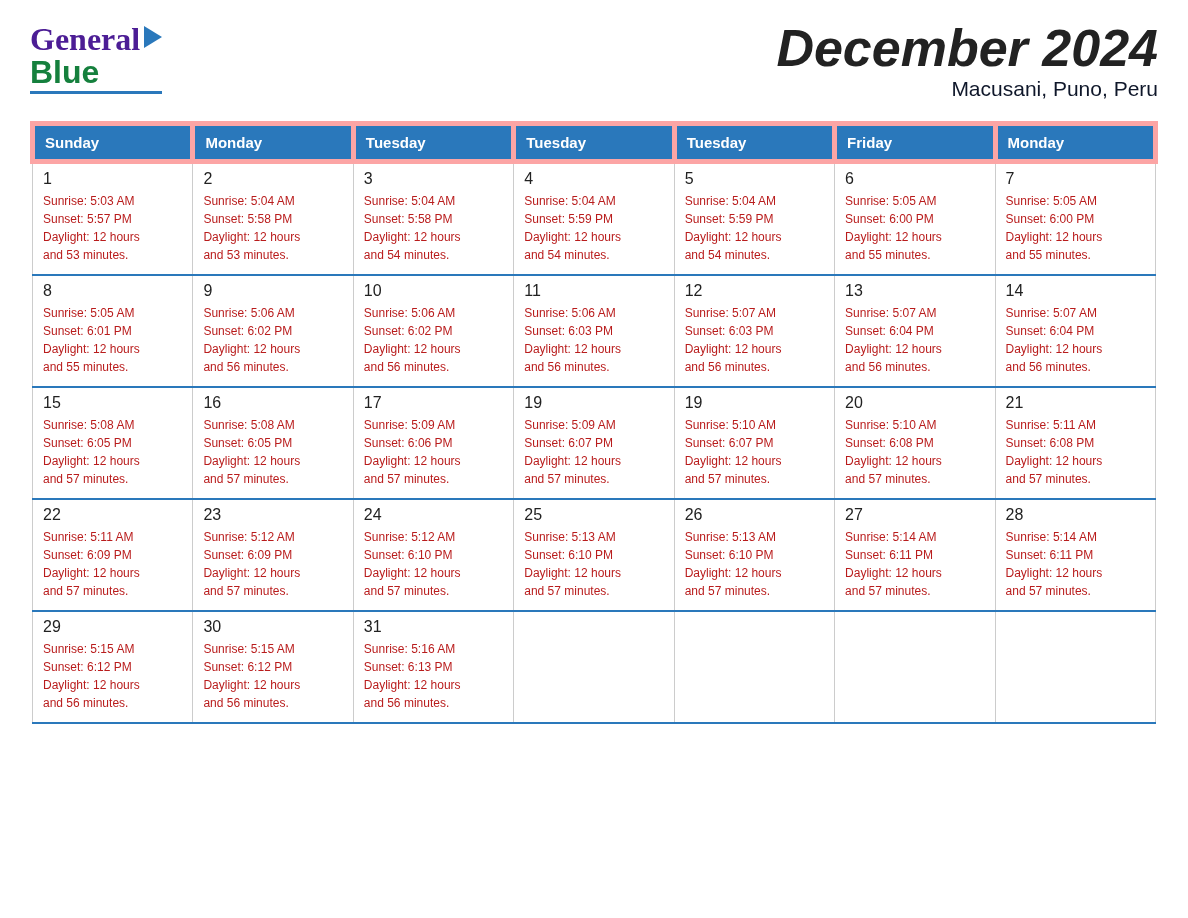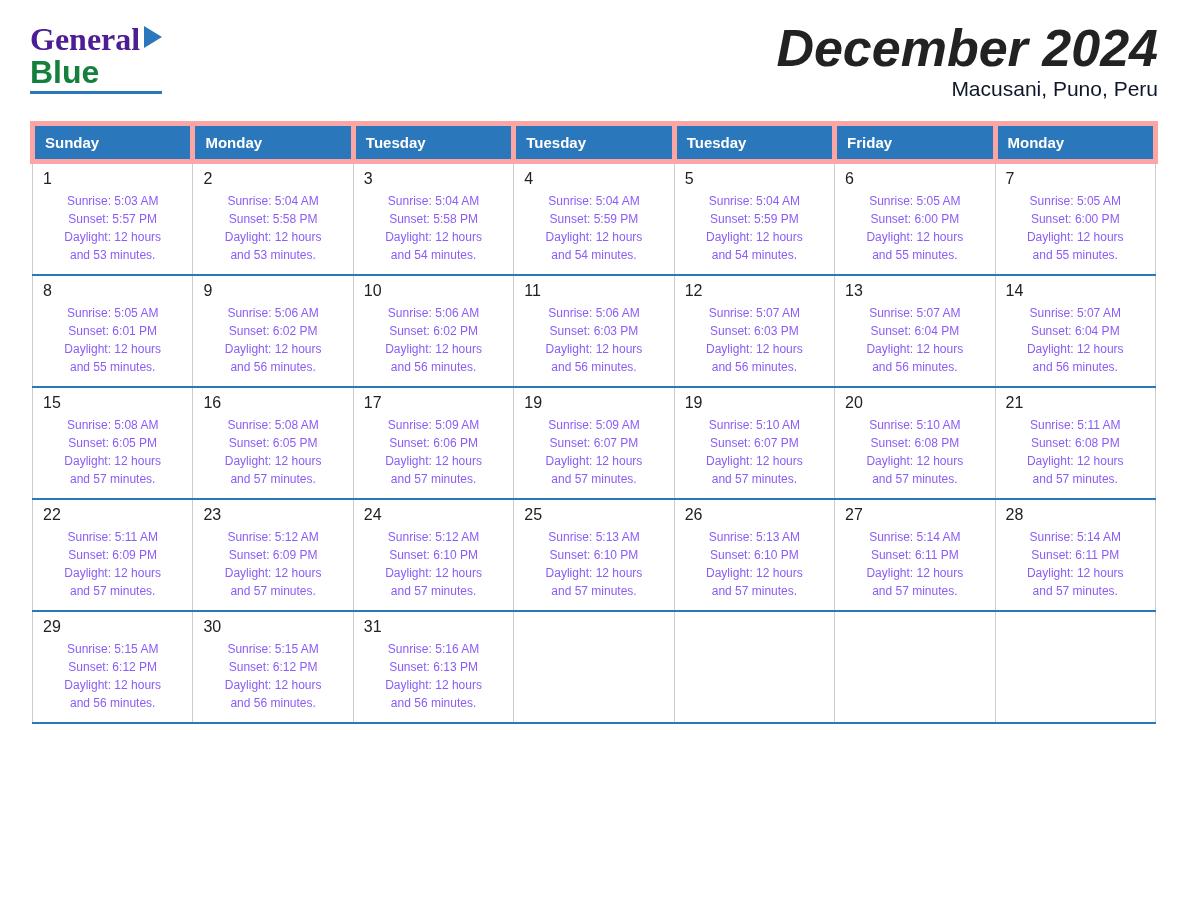--- a/index.html
+++ b/index.html
@@ -60,22 +60,21 @@
     .day-number {
       font-size: 16px;
       font-weight: normal;
       color: #222;
       display: block;
       margin-bottom: 4px;
     }
     .day-info {
       font-size: 12px;
       line-height: 1.5;
-      color: #8b5cf6;
-      text-align: center;
+      color: #b91c1c;
     }
     .empty-cell {
       background: #fff;
     }
     .logo-block {
       line-height: 1.2;
     }
     .logo-underline {
       height: 3px;
       background: #2a78bb;

